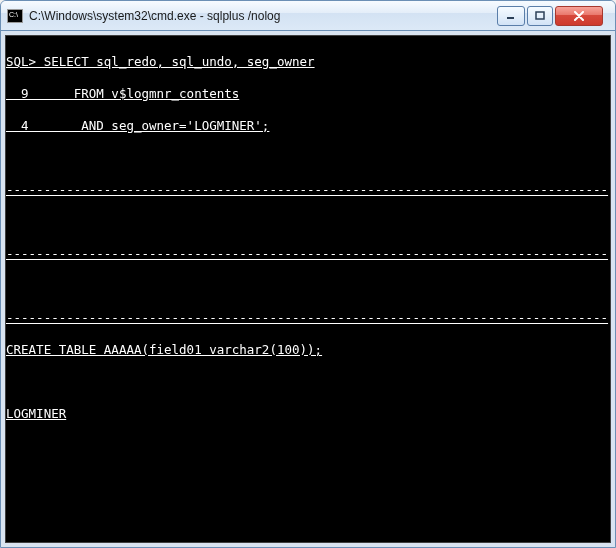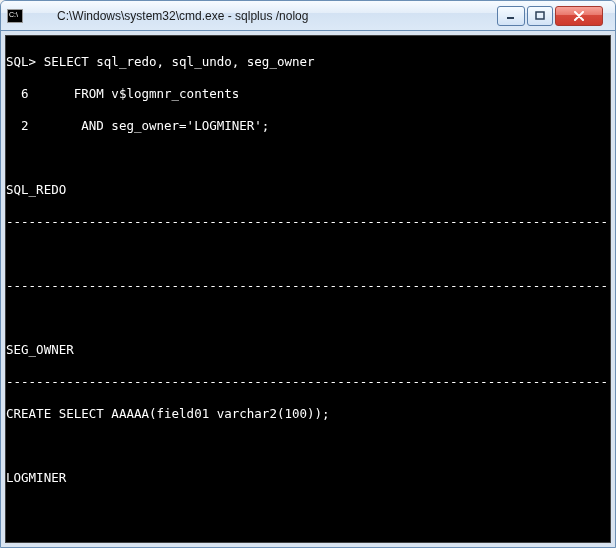--- a/index.html
+++ b/index.html
@@ -1,31 +1,31 @@
 <!DOCTYPE html>
 <html><head>
 <meta charset="utf-8">
 <style>
   * { margin: 0; padding: 0; box-sizing: border-box; }
   body { width: 616px; height: 548px; background: #fff; font-family: 'Segoe UI', Tahoma, sans-serif; font-size: 12px; overflow: hidden; }
   .window { width: 616px; height: 548px; border: 1px solid #6b8fb5; border-radius: 6px 6px 0 0; box-shadow: 0 0 8px rgba(0,0,0,0.2); background: #d9e4f1; display: flex; flex-direction: column; }
-  .titlebar { height: 30px; background: linear-gradient(to bottom, #f7fbff 0%, #e4eef9 40%, #d3e2f3 41%, #dce9f7 100%); border-bottom: 1px solid #6b8fb5; display: flex; align-items: center; padding: 0 12px 0 6px; border-radius: 5px 5px 0 0; gap: 28px; }
+  .titlebar { height: 30px; background: linear-gradient(to bottom, #f7fbff 0%, #e4eef9 40%, #d3e2f3 41%, #dce9f7 100%); border-bottom: 1px solid #6b8fb5; display: flex; align-items: center; padding: 0 12px 0 6px; border-radius: 5px 5px 0 0; }
   .titlebar .icon { width: 16px; height: 14px; background: #000; border: 1px solid #999; display: inline-flex; align-items: flex-start; justify-content: flex-start; padding: 1px; margin-right: 6px; }
   .titlebar .icon span { font-size: 7px; color: #fff; font-family: Tahoma, sans-serif; line-height: 7px; }
   .titlebar .title { flex: 1; color: #1a1a1a; font-size: 12px; }
   .winbtns { display: flex; gap: 0; }
   .winbtn { width: 30px; height: 20px; border: 1px solid #5a7ea9; border-radius: 3px; margin-left: 2px; display: flex; align-items: center; justify-content: center; background: linear-gradient(to bottom, #f6fbff, #d2e3f6); }
   .winbtn.min { width: 28px; }
   .winbtn.max { width: 26px; }
   .winbtn.close { width: 48px; background: linear-gradient(to bottom, #f7a49a 0%, #e9776c 45%, #d6483b 46%, #ce3a2d 100%); border-color: #a7382e; }
   .winbtn svg { display: block; }
   .content { flex: 1; background: #000; margin: 4px; border: 1px solid #404040; position: relative; overflow: hidden; }
   .scrollarea { width: 100%; height: 100%; overflow-y: scroll; overflow-x: hidden; }
   .term { font-family: 'Lucida Console', 'Consolas', monospace; font-size: 12.5px; line-height: 16px; color: #fff; white-space: pre; padding: 2px 0 0 0; letter-spacing: 0; }
-  .term .line { min-height: 16px; display: block; }
+  .term .line { min-height: 16px; display: block; text-decoration: underline; }
   .hr { display: block; height: 16px; overflow: hidden; }
   
   .scrollarea::-webkit-scrollbar { width: 17px; background: #e9e9e9; }
   .scrollarea::-webkit-scrollbar-thumb { background: linear-gradient(to right,#e9eef6,#cfdcee); border: 1px solid #9bb4d3; border-radius: 2px; }
   .scrollarea::-webkit-scrollbar-button { height: 17px; background: #e9eef6; border: 1px solid #9bb4d3; }
 </style>
 </head>
 <body>
 
 <div class="window">
@@ -49,31 +49,29 @@
         <svg width="12" height="10" viewBox="0 0 12 10">
             <path d="M2 1 L10 9 M10 1 L2 9" stroke="#fff" stroke-width="2" stroke-linecap="round"></path>
           </svg>
       </div>
     </div>
   </div>
   <div class="content">
     <div class="scrollarea">
       <div class="term">
 <span class="line">SQL&gt; SELECT sql_redo, sql_undo, seg_owner</span>
-<span class="line">  6      FROM v$logmnr_contents</span>
-<span class="line">  2       AND seg_owner='LOGMINER';</span>
+<span class="line">  9      FROM v$logmnr_contents</span>
+<span class="line">  4       AND seg_owner='LOGMINER';</span>
 <span class="line"></span>
-<span class="line">SQL_REDO</span>
 <span class="line hr">--------------------------------------------------------------------------------</span>
 <span class="line"></span>
 <span class="line hr">--------------------------------------------------------------------------------</span>
 <span class="line"></span>
-<span class="line">SEG_OWNER</span>
 <span class="line hr">--------------------------------------------------------------------------------</span>
-<span class="line">CREATE SELECT AAAAA(field01 varchar2(100));</span>
+<span class="line">CREATE TABLE AAAAA(field01 varchar2(100));</span>
 <span class="line"></span>
 <span class="line">LOGMINER</span>
 
 
 
 
 
 
 
 

